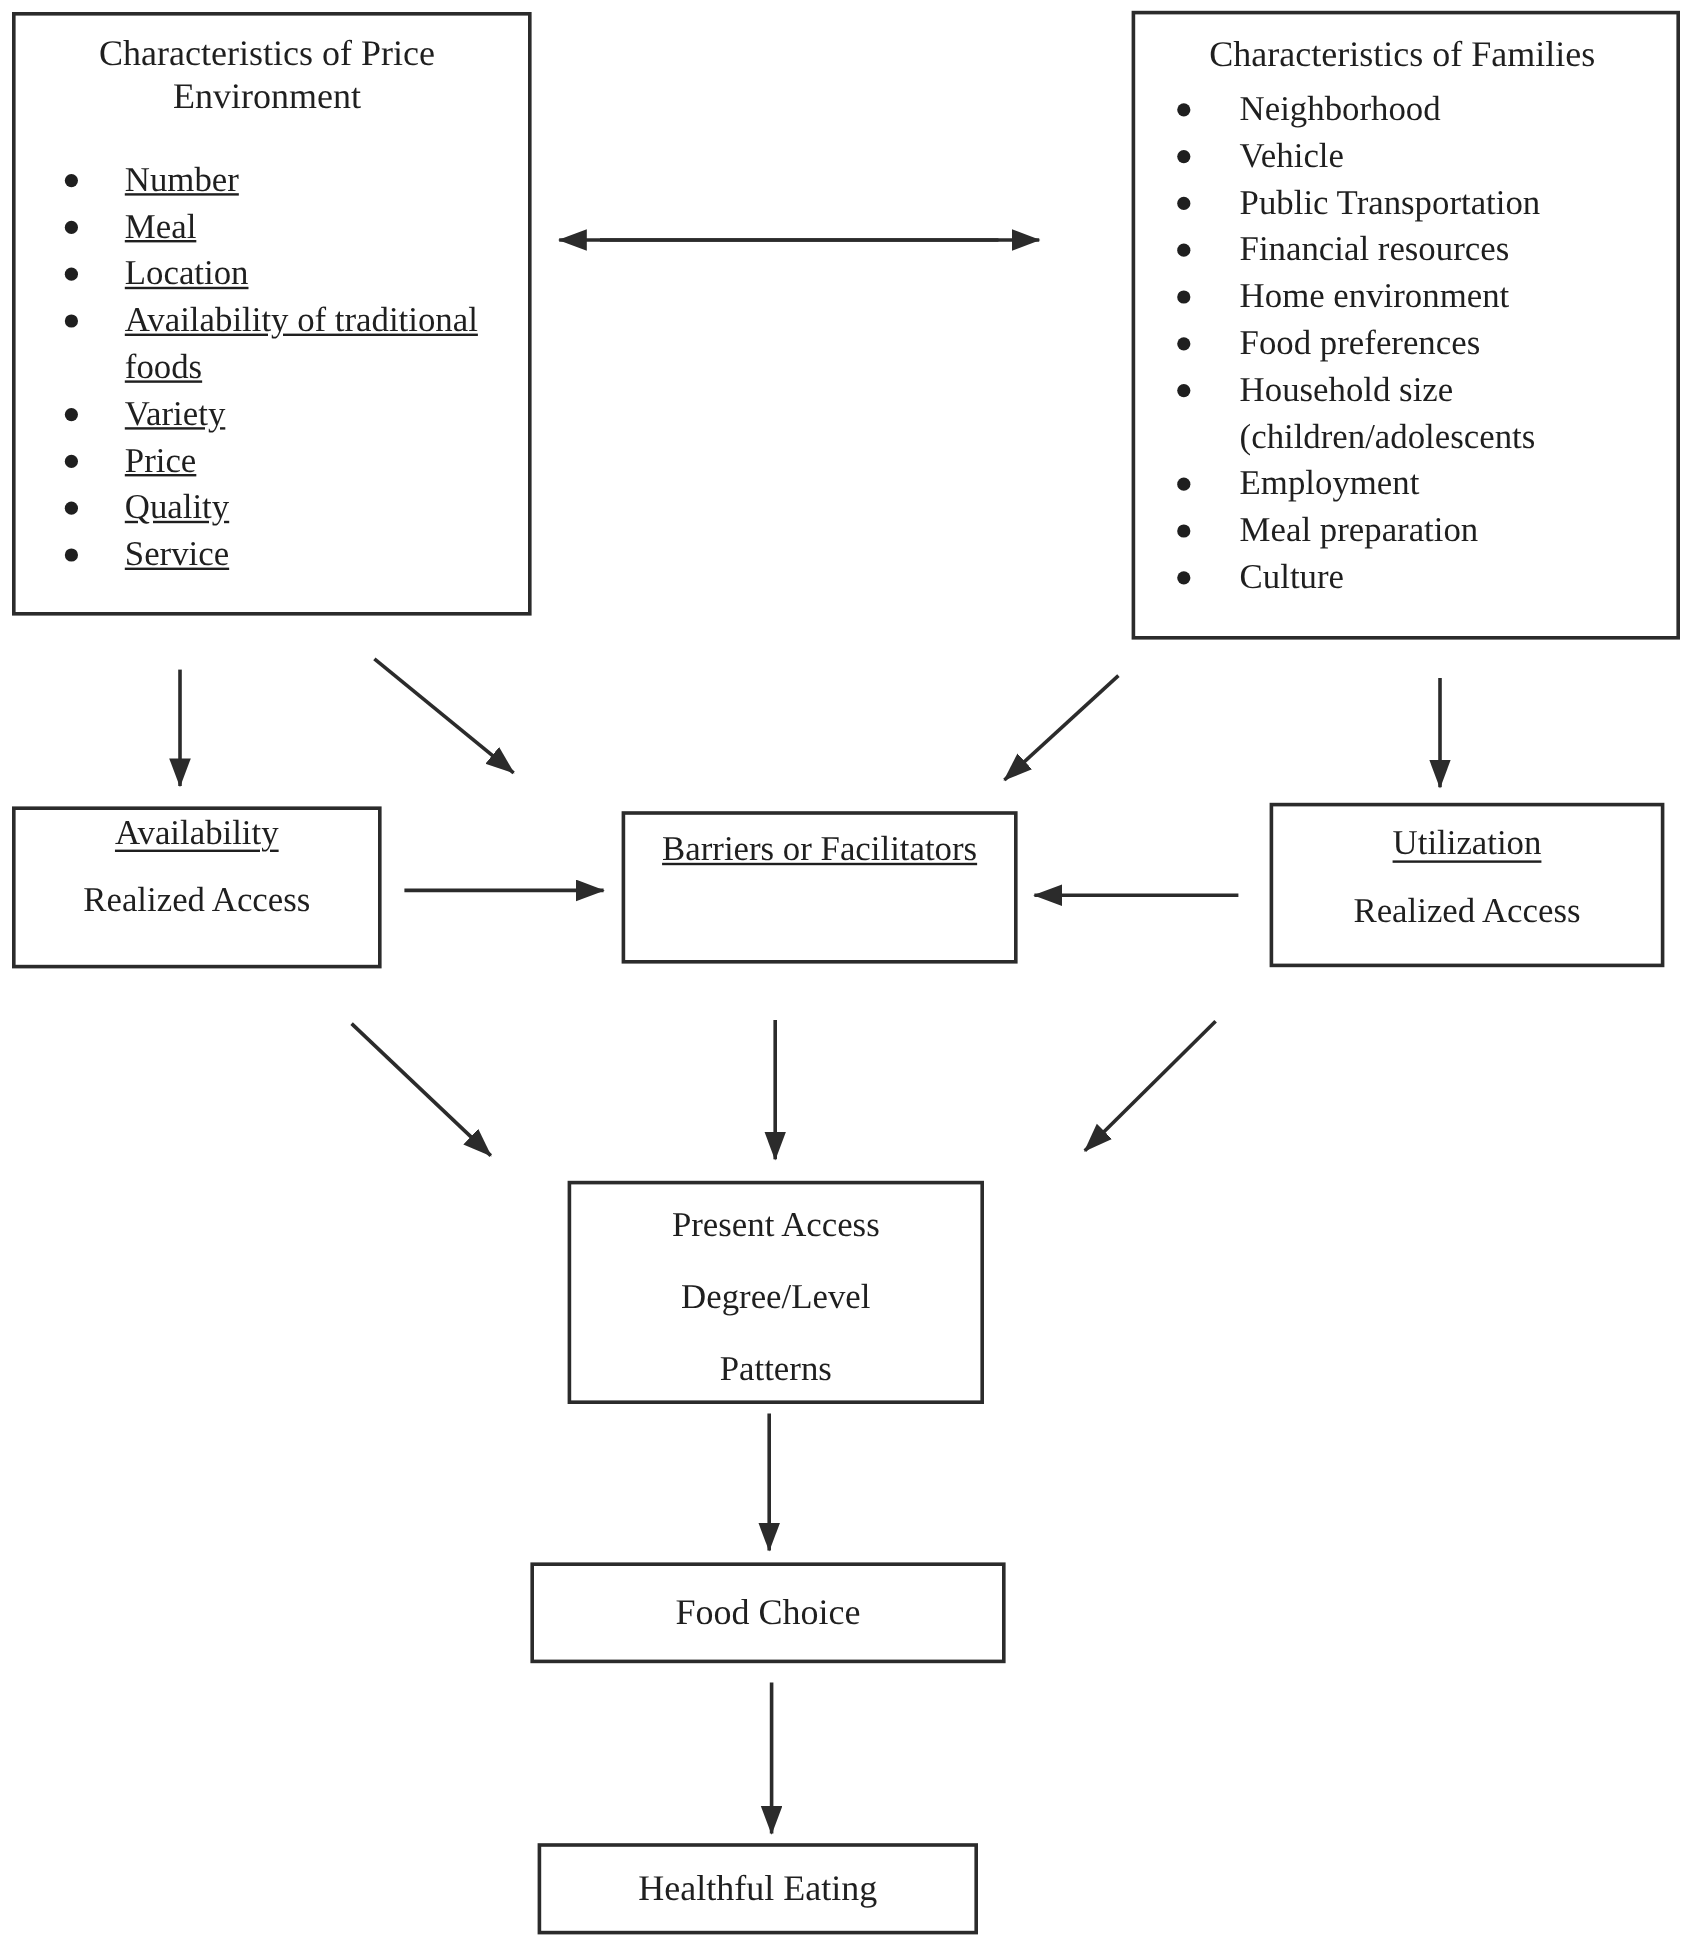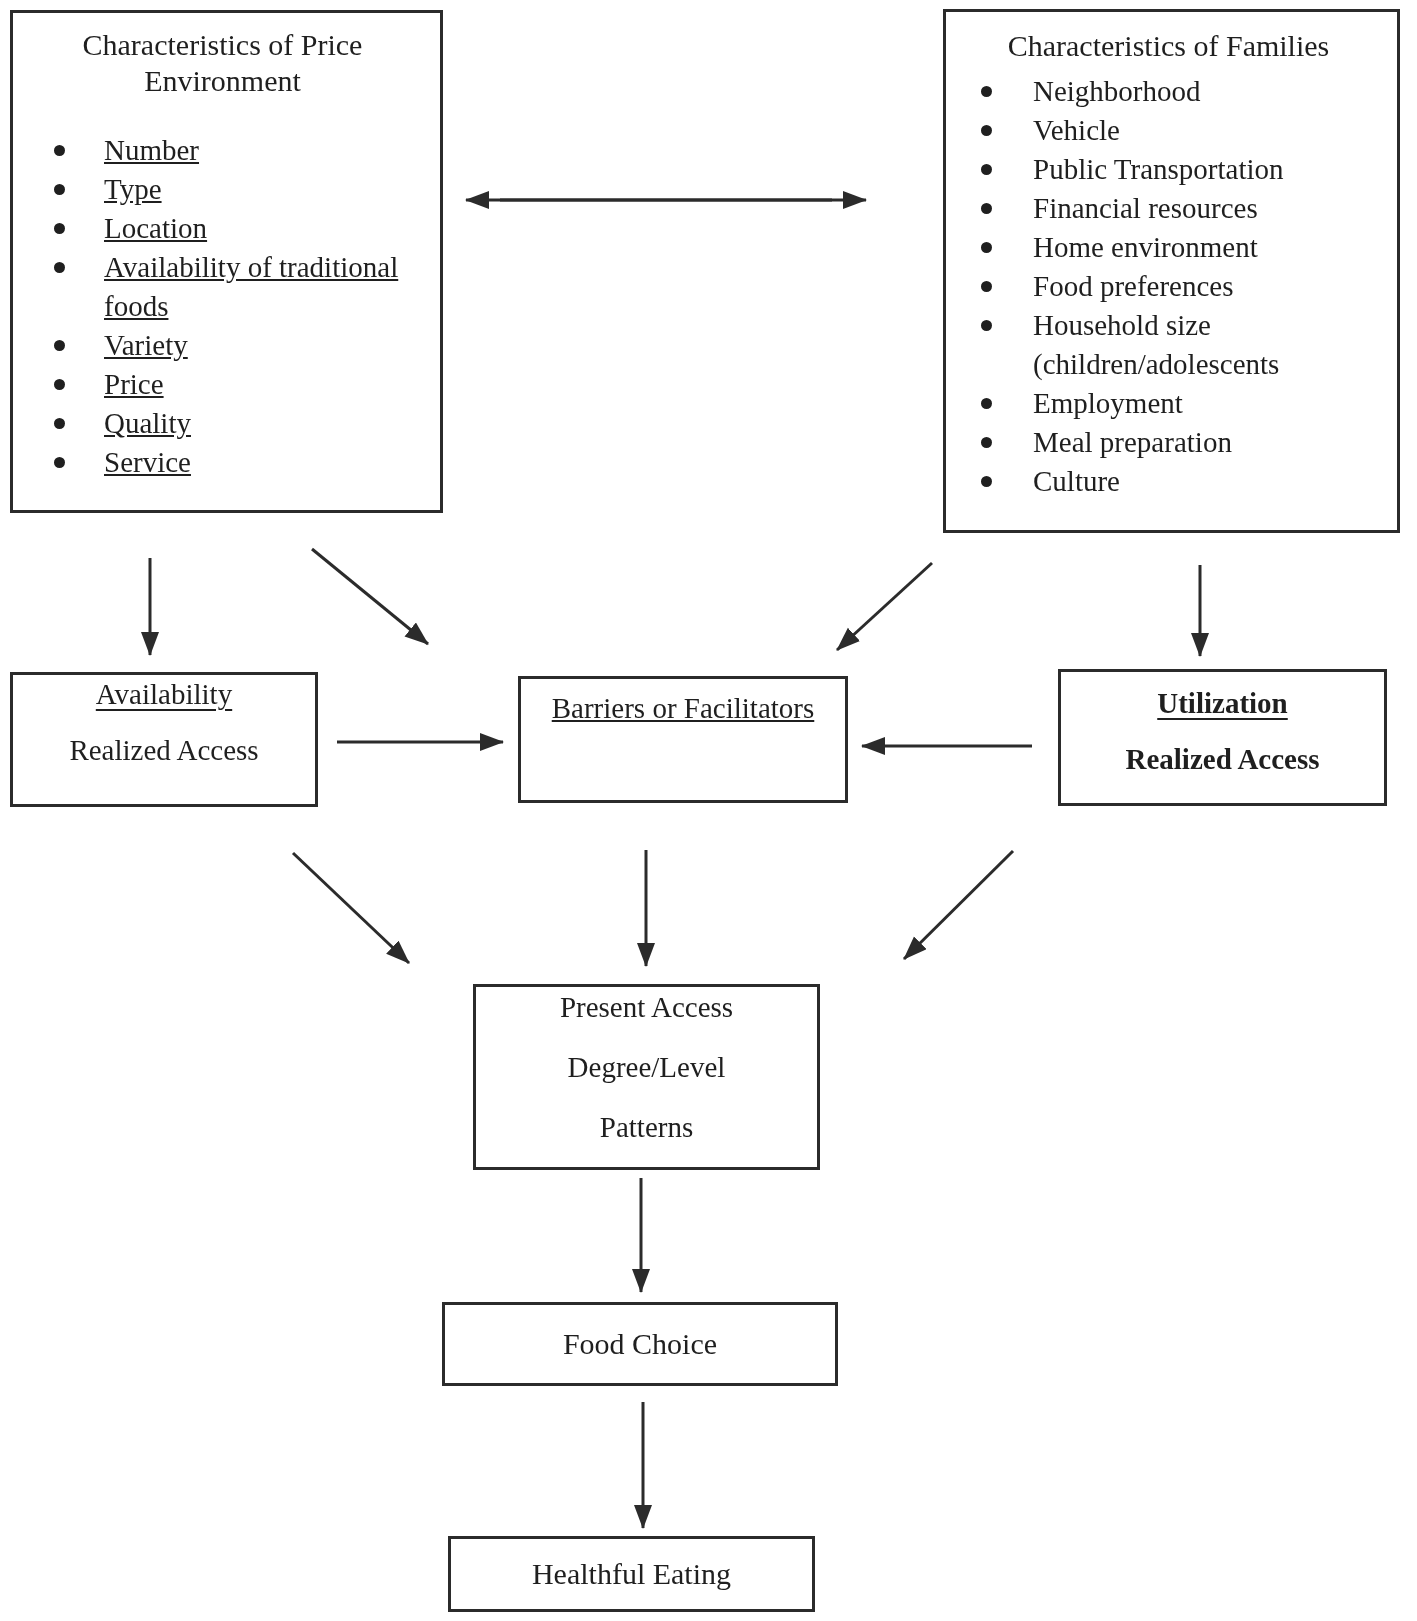--- a/index.html
+++ b/index.html
@@ -49,29 +49,29 @@
   #food-env .bullet-list { margin-top: 32px; padding-left: 91px; text-decoration: underline; }
   #food-env .bullet-list li::before { left: -50px; }
   
   #families { left: 943px; top: 9px; width: 457px; height: 524px; padding: 16px 6px 0 0; }
   #families .bullet-list { margin-top: 8px; padding-left: 87px; }
   #families .bullet-list li::before { left: -52px; }
   
   .mid-box { text-align: center; font-size: 29px; line-height: 34px; }
   #availability { left: 10px; top: 672px; width: 308px; height: 135px; padding-top: 2px; }
   #barriers { left: 518px; top: 676px; width: 330px; height: 127px; padding: 12px 30px 4px 30px; text-decoration: underline; }
-  #utilization { left: 1058px; top: 669px; width: 329px; height: 137px; padding-top: 14px; font-weight: bold; }
+  #utilization { left: 1058px; top: 669px; width: 329px; height: 137px; padding-top: 14px; }
   .underlined {
     text-decoration: underline;
     text-underline-offset: 5px;
     text-decoration-thickness: 2px;
   }
   .mid-sub { margin-top: 22px; }
   
-  #present { left: 473px; top: 984px; width: 347px; height: 186px; padding-top: 4px;
+  #present { left: 473px; top: 984px; width: 347px; height: 186px; padding-top: 18px;
              text-align: center; font-size: 29px; line-height: 32px; }
   #present .pa-line { margin-bottom: 28px; }
   
   .label-box {
     display: flex; align-items: center; justify-content: center;
     text-align: center; font-size: 30px;
   }
   #food-choice { left: 442px; top: 1302px; width: 396px; height: 84px; }
   #healthful { left: 448px; top: 1536px; width: 367px; height: 76px; }
   
@@ -85,21 +85,21 @@
 </style>
 </head>
 <body>
 
 <div id="canvas">
 
   <div class="box" id="food-env">
     <div class="box-title">Characteristics of Price Environment</div>
     <ul class="bullet-list">
       <li>Number</li>
-      <li>Type</li>
+      <li>Meal</li>
       <li>Location</li>
       <li>Availability of traditional foods</li>
       <li>Variety</li>
       <li>Price</li>
       <li>Quality</li>
       <li>Service</li>
     </ul>
   </div>
 
   <div class="box" id="families">

